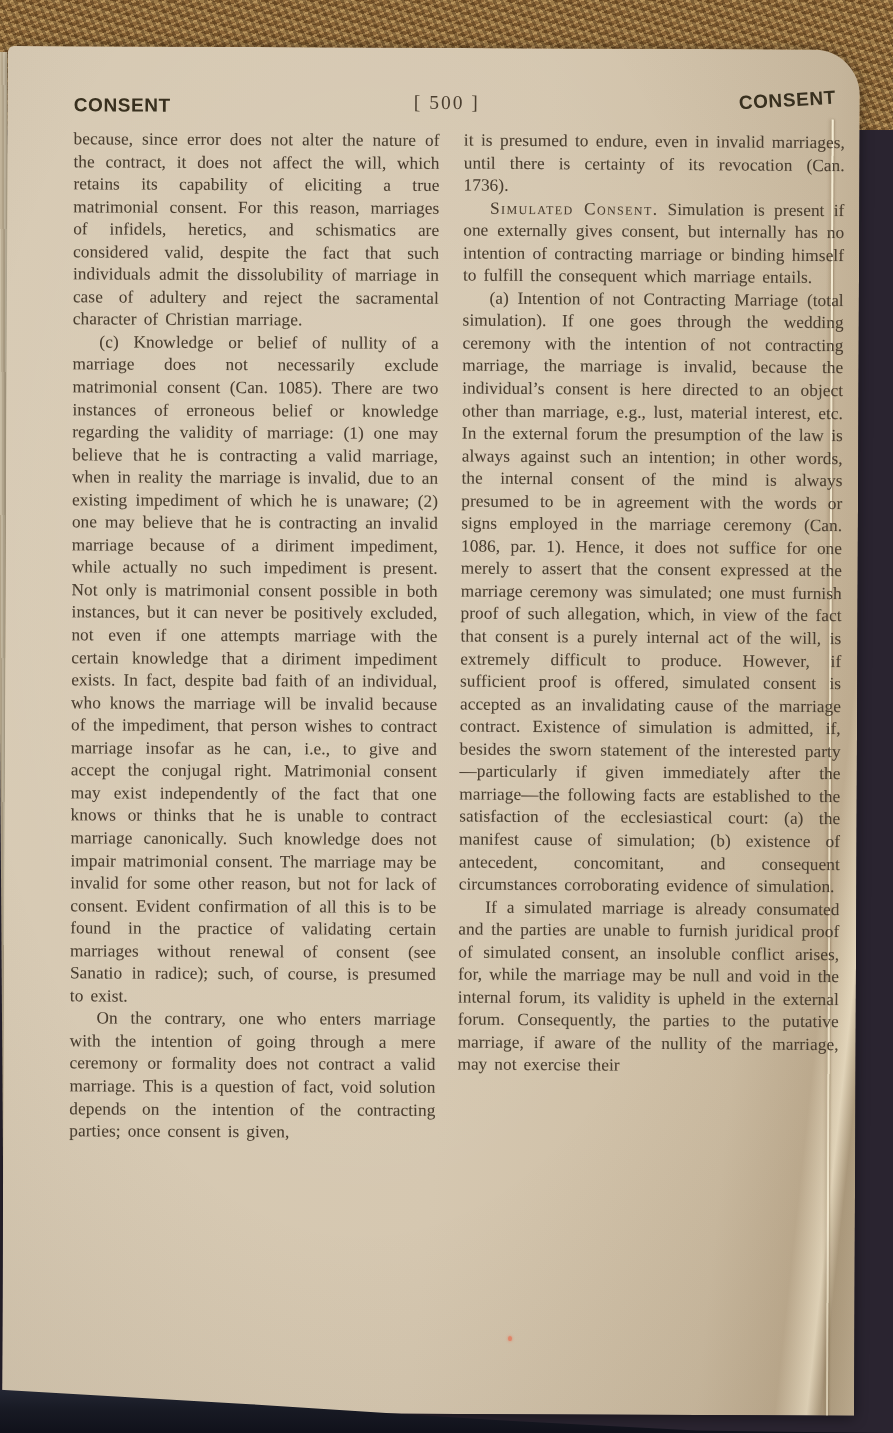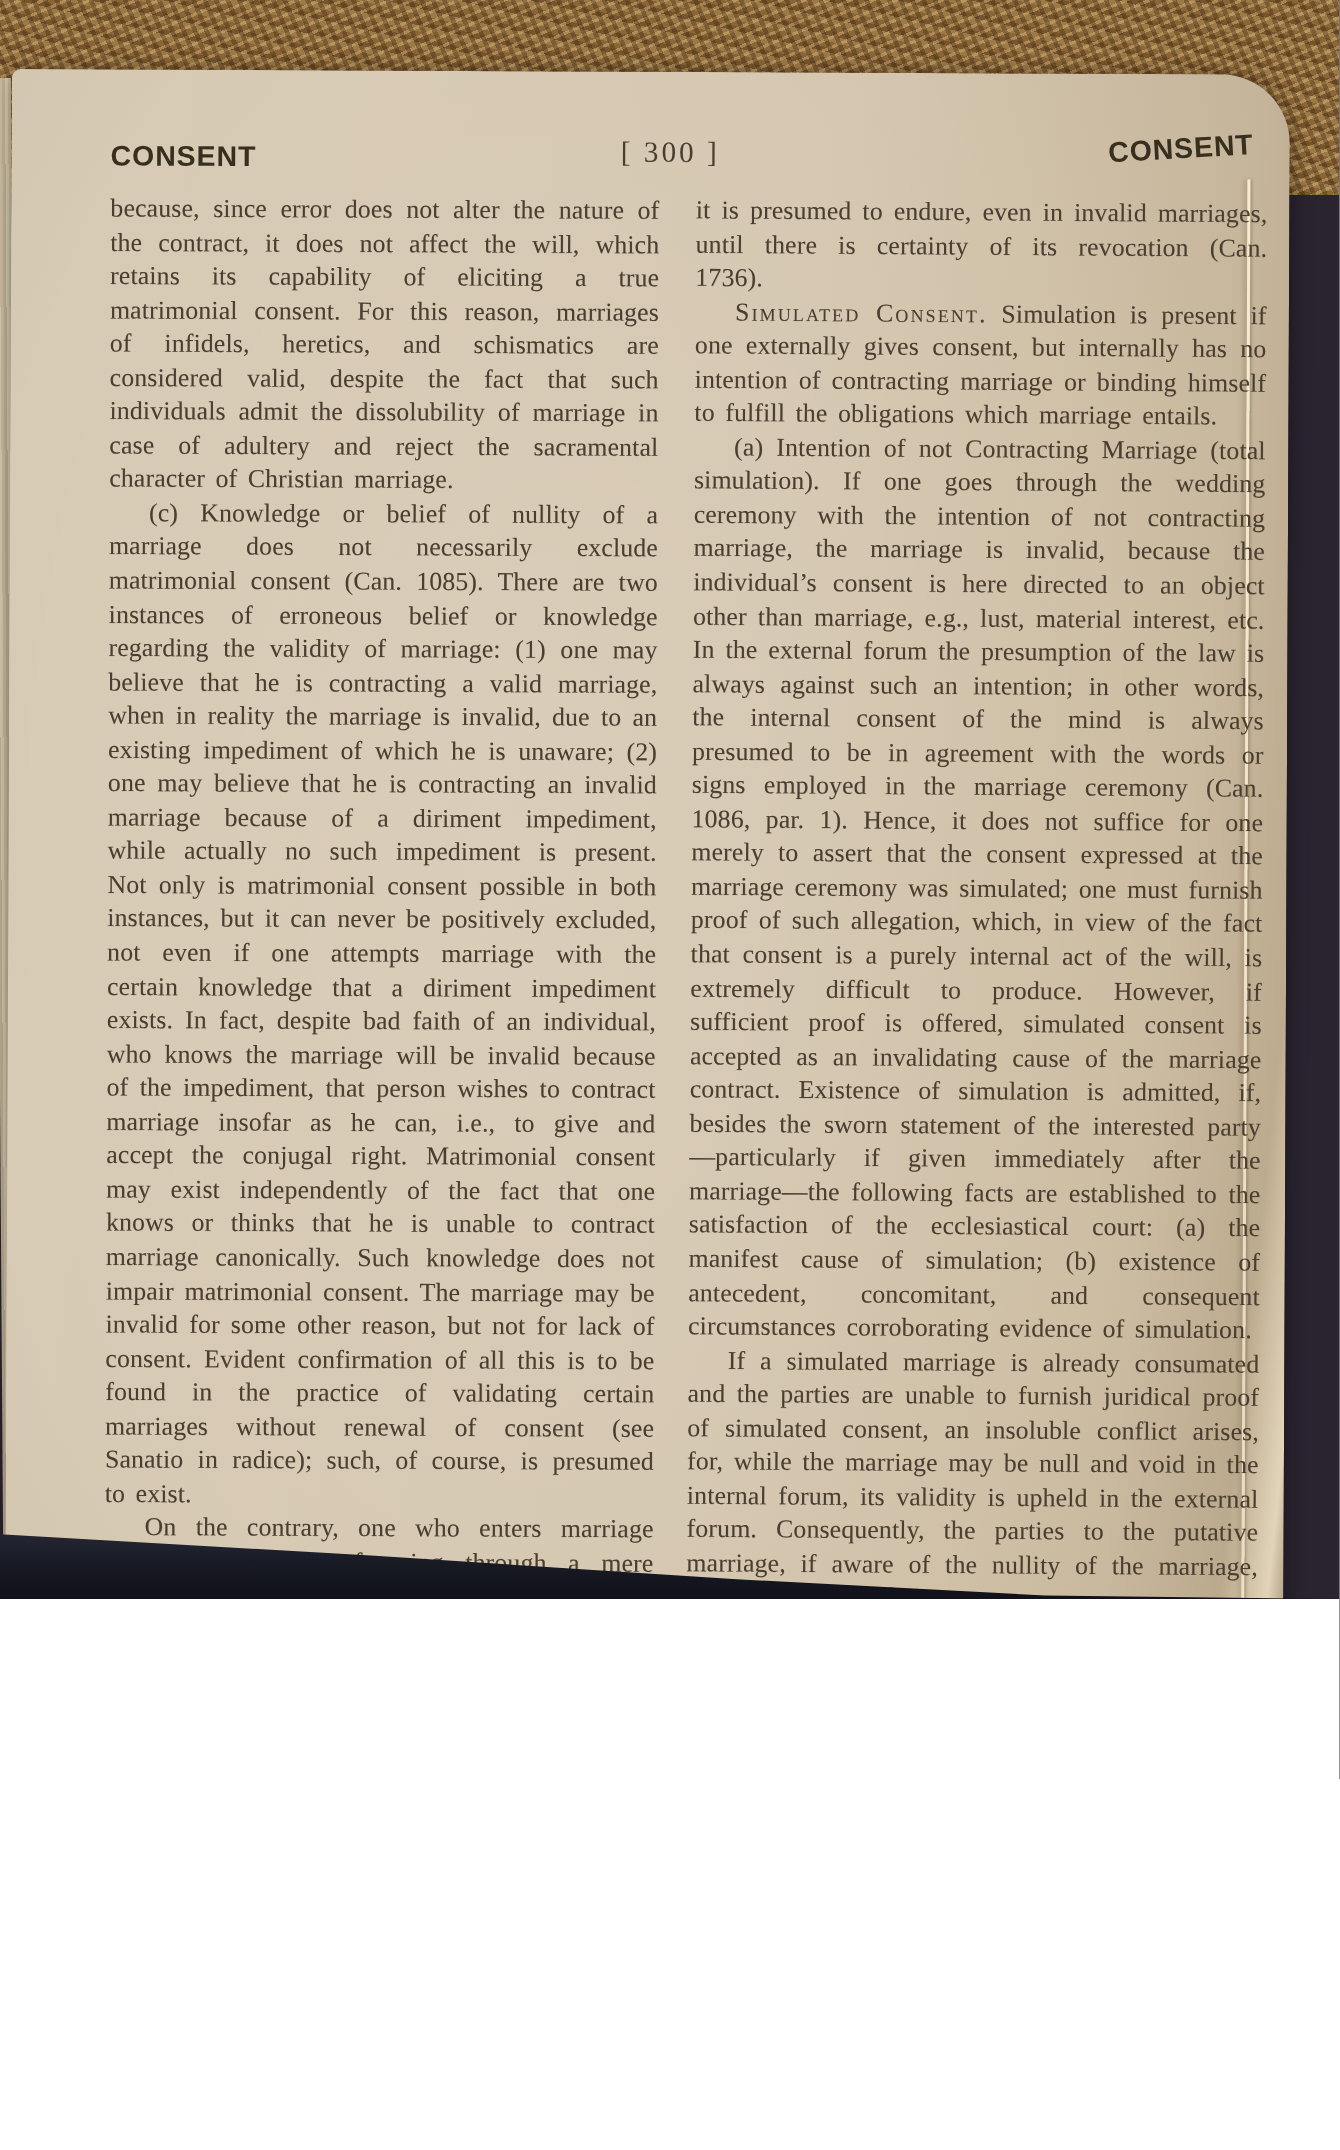--- a/index.html
+++ b/index.html
@@ -1,18 +1,18 @@
 <!DOCTYPE html>
 <html><head>
 <meta charset="utf-8">
 <style>
   html,body{margin:0;padding:0;}
   .photo{
     position:relative;
-    width:893px;height:1066px;
+    width:893px;height:1433px;
     overflow:hidden;
     background:#2a2430;
     font-family:"Liberation Serif", serif;
   }
   
   .carpet{
     position:absolute;left:0;top:0;width:100%;height:130px;
     background:
       repeating-linear-gradient(67deg, rgba(60,38,15,.35) 0 3px, rgba(0,0,0,0) 3px 7px),
       repeating-linear-gradient(-23deg, rgba(214,177,116,.5) 0 2px, rgba(0,0,0,0) 2px 6px),
@@ -90,33 +90,33 @@
 
 <div class="photo">
   <div class="carpet"></div>
   <div class="page-stack"></div>
 
   <div class="page">
     <div class="gutter-crease"></div>
 
     <div class="page-head">
       <span class="running-head left">CONSENT</span>
-      <span class="folio">[ 300 ]</span>
+      <span class="folio">[ 500 ]</span>
       <span class="running-head right">CONSENT</span>
     </div>
 
     <div class="columns">
       <div class="col left">
           <p><span>because, since error does not alter the nature of the contract, it does not affect the will, which retains its capability of eliciting a true matrimonial consent. For this reason, marriages of infidels, heretics, and schismatics are considered valid, despite the fact that such individuals admit the dissolubility of marriage in case of adultery and reject the sacramental character of Christian marriage.</span></p>
           <p class="indent"><span>(c) Knowledge or belief of nullity of a marriage does not necessarily exclude matrimonial consent (Can. 1085). There are two instances of erroneous belief or knowledge regarding the validity of marriage: (1) one may believe that he is contracting a valid marriage, when in reality the marriage is invalid, due to an existing impediment of which he is unaware; (2) one may believe that he is contracting an invalid marriage because of a diriment impediment, while actually no such impediment is present. Not only is matrimonial consent possible in both instances, but it can never be positively excluded, not even if one attempts marriage with the certain knowledge that a diriment impediment exists. In fact, despite bad faith of an individual, who knows the marriage will be invalid because of the impediment, that person wishes to contract marriage insofar as he can, i.e., to give and accept the conjugal right. Matrimonial consent may exist independently of the fact that one knows or thinks that he is unable to contract marriage canonically. Such knowledge does not impair matrimonial consent. The marriage may be invalid for some other reason, but not for lack of consent. Evident confirmation of all this is to be found in the practice of validating certain marriages without renewal of consent (</span><span class="italic">see</span><span> Sanatio in radice); such, of course, is presumed to exist.</span></p>
           <p class="indent"><span>On the contrary, one who enters marriage with the intention of going through a mere ceremony or formality does not contract a valid marriage. This is a question of fact, void solution depends on the intention of the contracting parties; once consent is given,</span></p>
         </div>
       <div class="col right">
           <p><span>it is presumed to endure, even in invalid marriages, until there is certainty of its revocation (Can. 1736).</span></p>
-          <p class="indent"><span class="smallcaps">Simulated Consent.</span><span> Simulation is present if one externally gives consent, but internally has no intention of contracting marriage or binding himself to fulfill the obligations which marriage entails.</span></p>
+          <p class="indent"><span class="smallcaps">Simulated Consent.</span><span> Simulation is present if one externally gives consent, but internally has no intention of contracting marriage or binding himself to fulfill the consequent which marriage entails.</span></p>
           <p class="indent"><span>(a) </span><span class="italic">Intention of not Contracting Marriage (total simulation)</span><span>. If one goes through the wedding ceremony with the intention of not contracting marriage, the marriage is invalid, because the individual’s consent is here directed to an object other than marriage, e.g., lust, material interest, etc. In the external forum the presumption of the law is always against such an intention; in other words, the internal consent of the mind is always presumed to be in agreement with the words or signs employed in the marriage ceremony (Can. 1086, par. 1). Hence, it does not suffice for one merely to assert that the consent expressed at the marriage ceremony was simulated; one must furnish proof of such allegation, which, in view of the fact that consent is a purely internal act of the will, is extremely difficult to produce. However, if sufficient proof is offered, simulated consent is accepted as an invalidating cause of the marriage contract. Existence of simulation is admitted, if, besides the sworn statement of the interested party —particularly if given immediately after the marriage—the following facts are established to the satisfaction of the ecclesiastical court: (a) the manifest cause of simulation; (b) existence of antecedent, concomitant, and consequent circumstances corroborating evidence of simulation.</span></p>
           <p class="indent"><span>If a simulated marriage is already consumated and the parties are unable to furnish juridical proof of simulated consent, an insoluble conflict arises, for, while the marriage may be null and void in the internal forum, its validity is upheld in the external forum. Consequently, the parties to the putative marriage, if aware of the nullity of the marriage, may not exercise their</span></p>
         </div>
     </div>
   </div>
 
   <div class="red-speck"></div>
   <div class="cover-bottom"></div>
 </div>
 

